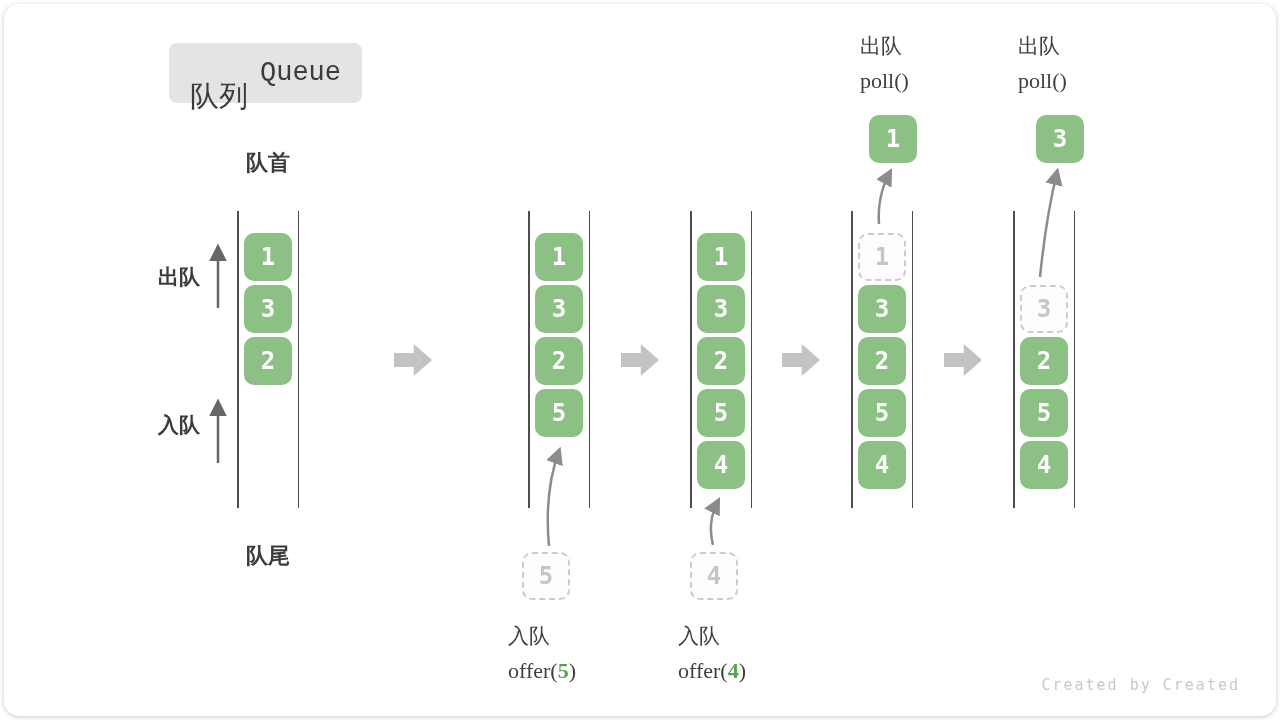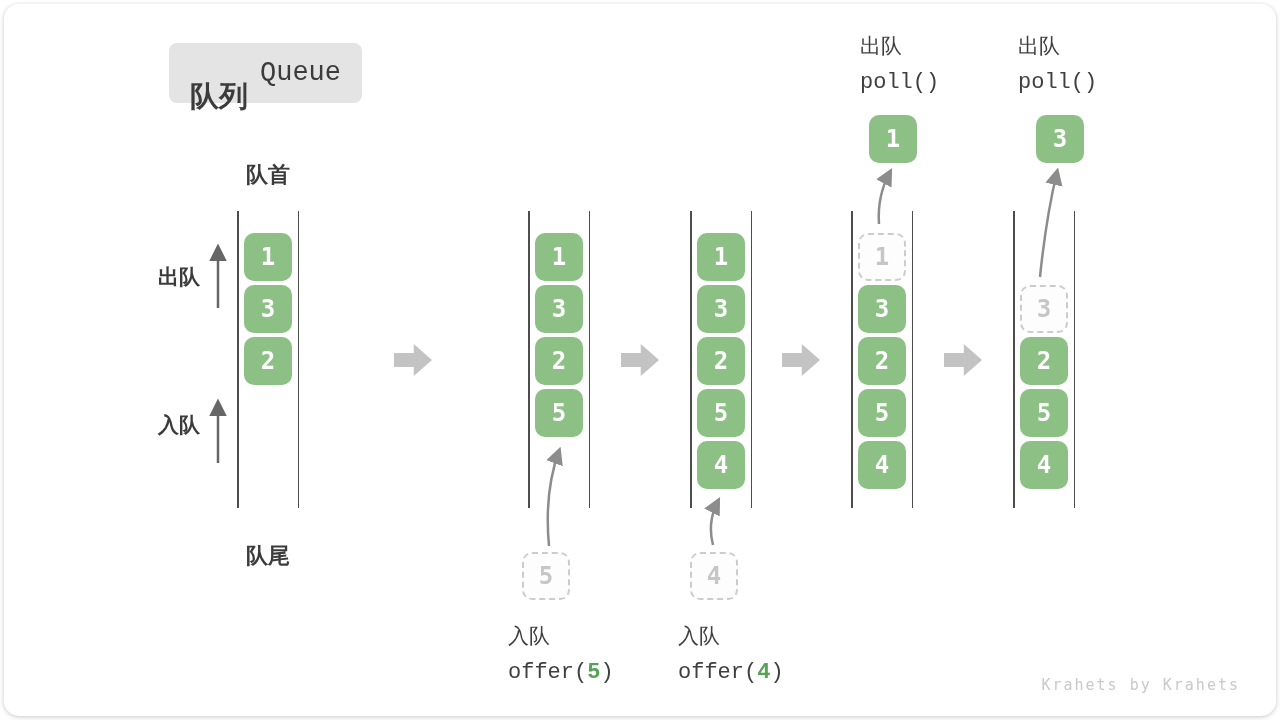--- a/index.html
+++ b/index.html
@@ -17,21 +17,21 @@
   *{margin:0;padding:0;box-sizing:border-box;}
   html,body{width:1280px;height:720px;background:#fff;overflow:hidden;}
   body{font-family:"Liberation Sans","DejaVu Sans",sans-serif;color:var(--text-dark);}
   .card{position:absolute;inset:4px;background:#fff;border-radius:15px;
         box-shadow:0 1px 5px rgba(0,0,0,0.22);}
   .abs{position:absolute;}
 
   
   .badge{left:169px;top:43px;width:193px;height:60px;background:var(--badge-bg);
          border-radius:8px;display:flex;align-items:center;justify-content:center;gap:12px;}
-  .badge .zh{font-size:29px;font-weight:700;margin-top:48px;}
+  .badge .zh{font-size:29px;font-weight:400;margin-top:48px;}
   .badge .en{font-size:27px;font-family:Liberation Mono, monospace;}
 
   
   .queue{width:62px;height:297px;top:211px;}
   .wall{position:absolute;top:0;width:1.5px;height:100%;background:var(--wall-gray);}
   .wall.l{left:0;} .wall.r{right:0;}
   .cell{position:absolute;left:7px;width:48px;height:48px;border-radius:10px;
         display:flex;align-items:center;justify-content:center;
         font-family:"DejaVu Sans Mono","Liberation Mono",monospace;
         font-size:24px;font-weight:600;}
@@ -47,21 +47,21 @@
 
   
   .step-arrow{width:38px;height:32px;background:var(--step-arrow-gray);
       clip-path:polygon(0 28%,52% 28%,52% 0,100% 50%,52% 100%,52% 72%,0 72%);}
 
   
   .lbl-bold{font-size:22px;font-weight:700;color:var(--text-dark);}
   .col-lbl{width:62px;text-align:center;}
   .op{font-size:21px;color:#3f3f3f;line-height:35px;white-space:nowrap;}
   .op .zh{font-weight:500;}
-  .op .mono{font-family:Liberation Mono, monospace;font-size:22px;}
+  .op .mono{font-family:Liberation Serif, serif;font-size:22px;}
   .op .arg{color:var(--accent-green);font-weight:700;}
 
   .watermark{font-family:"DejaVu Sans Mono","Liberation Mono",monospace;
       font-size:15px;color:var(--watermark-gray);letter-spacing:2px;}
 
   svg.overlay{position:absolute;inset:0;width:1280px;height:720px;pointer-events:none;}
   .curve{fill:none;stroke:var(--arrow-gray);stroke-width:2.5;}
   .dir{fill:none;stroke:#666;stroke-width:2.5;}
   .head{fill:var(--arrow-gray);}
   .head-dark{fill:#666;}
@@ -69,21 +69,21 @@
 </head>
 <body>
 
 <div class="card"></div>
 
 <div class="abs badge">
   <span class="zh">队列</span>
   <span class="en">Queue</span>
 </div>
 
-<div class="abs lbl-bold col-lbl" style="left:237px;top:160px;">队首</div>
+<div class="abs lbl-bold col-lbl" style="left:237px;top:148px;">队首</div>
 <div class="abs lbl-bold col-lbl" style="left:237px;top:541px;">队尾</div>
 
 <div class="abs lbl-bold" style="left:158px;top:263px;font-size:21px;">出队</div>
 <div class="abs lbl-bold" style="left:158px;top:411px;font-size:21px;">入队</div>
 
 <div class="abs queue" style="left:237px;">
   <div class="wall l"></div>
   <div class="wall r"></div>
   <div class="cell green" style="top:22px;">1</div>
   <div class="cell green" style="top:74px;">3</div>
@@ -150,21 +150,21 @@
   <span class="mono">poll()</span>
 </div>
 <div class="abs float-cell green" style="left:869px;top:115px;">1</div>
 
 <div class="abs op" style="left:1018px;top:28px;">
   <span class="zh">出队</span><br>
   <span class="mono">poll()</span>
 </div>
 <div class="abs float-cell green" style="left:1036px;top:115px;">3</div>
 
-<div class="abs watermark" style="right:40px;top:676px;">Krahets by Krahets</div>
+<div class="abs watermark" style="right:40px;top:676px;">Created by Created</div>
 
 <svg class="overlay" xmlns="http://www.w3.org/2000/svg">
   <defs>
     <marker id="ah" markerWidth="7" markerHeight="7" refX="5.2" refY="3.5" orient="auto">
       <path class="head" d="M0,0 L7,3.5 L0,7 Z"></path>
     </marker>
     <marker id="ahd" markerWidth="7" markerHeight="7" refX="5.2" refY="3.5" orient="auto">
       <path class="head-dark" d="M0,0 L7,3.5 L0,7 Z"></path>
     </marker>
   </defs>

